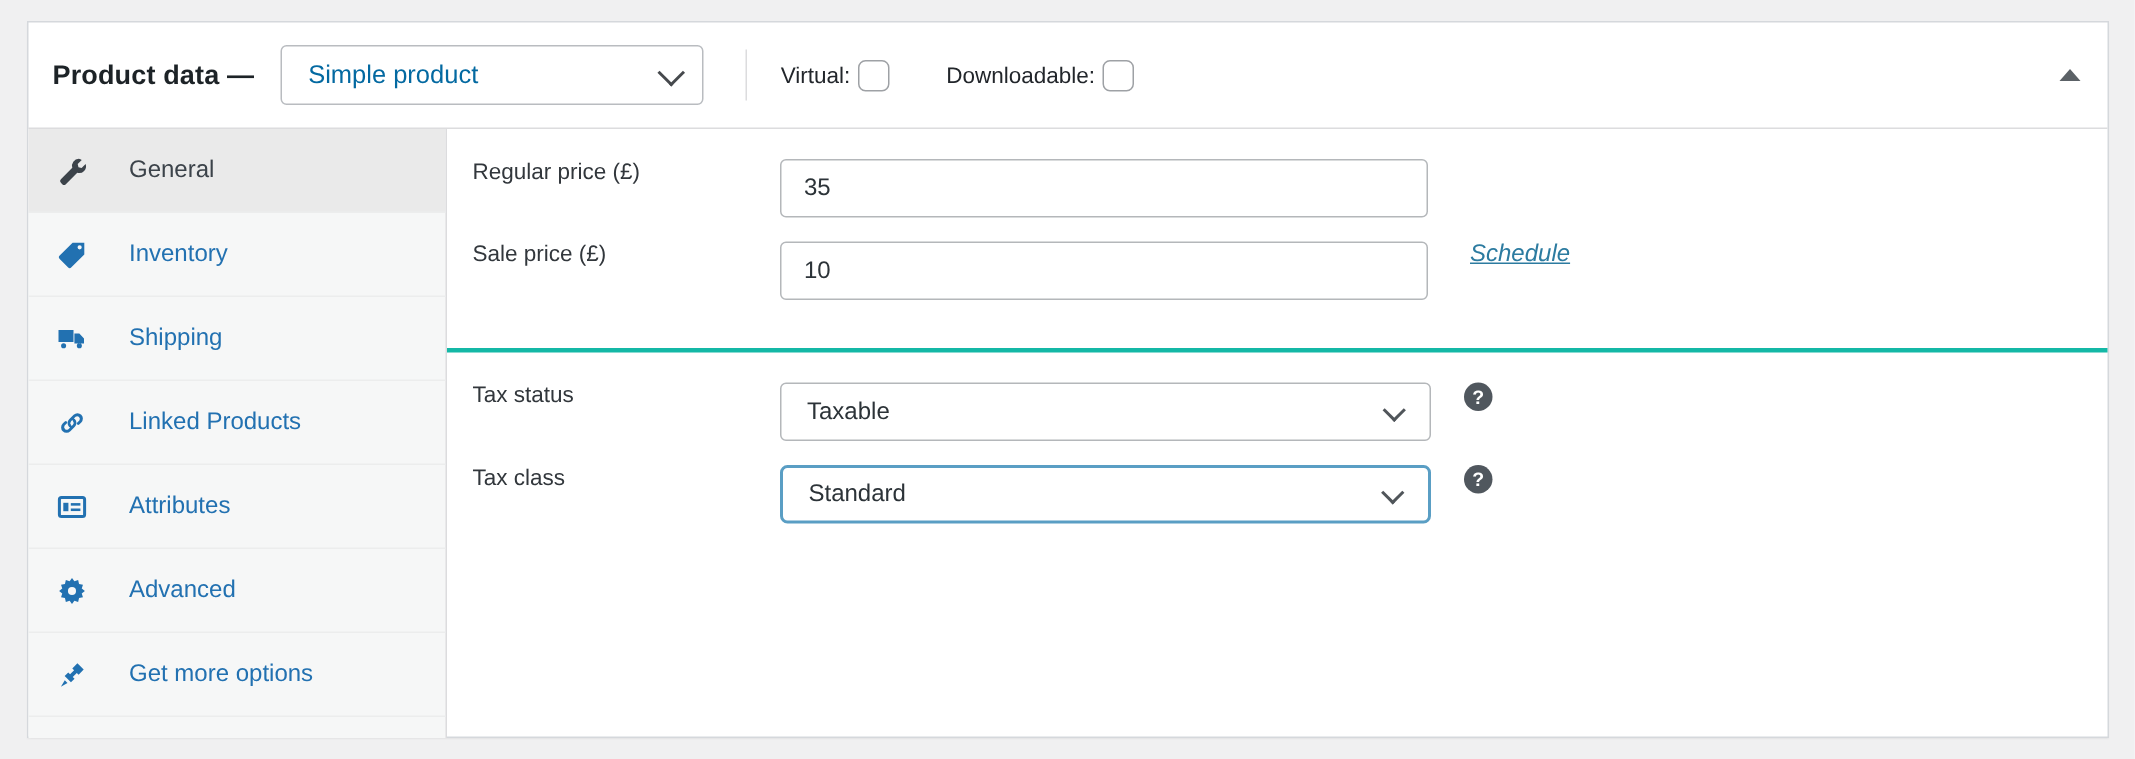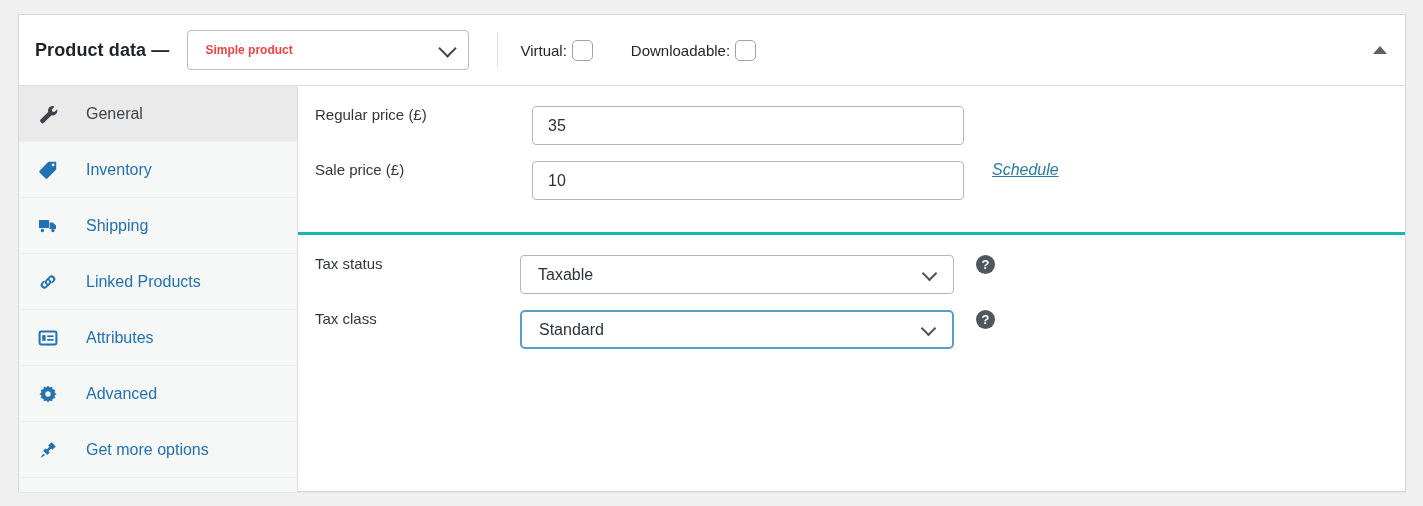--- a/index.html
+++ b/index.html
@@ -47,23 +47,23 @@
     height: 40px;
     border: 1px solid #b9bcc0;
     border-radius: 4px;
     background: #fff;
     display: flex;
     align-items: center;
     padding: 0 12px 0 17px;
     position: relative;
   }
   .type-select .val {
-    font-size: 12px;
-    font-weight: bold;
-    color: #ef4444;
+    font-size: 17px;
+    font-weight: normal;
+    color: #0369a1;
   }
   .chev {
     position: absolute;
     right: 14px;
     top: 50%;
     width: 13px;
     height: 13px;
     margin-top: -8px;
     border-right: 2.3px solid #46494d;
     border-bottom: 2.3px solid #46494d;
@@ -166,21 +166,20 @@
     width: 432px;
     height: 39px;
     border: 1px solid #b4b7ba;
     border-radius: 4px;
     background: #fff;
     display: flex;
     align-items: center;
     padding-left: 15px;
     font-size: 16px;
     color: #2c3338;
-    margin-left: 12px;
   }
   .select-input {
     width: 434px;
     height: 39px;
     border: 1px solid #b4b7ba;
     border-radius: 4px;
     background: #fff;
     display: flex;
     align-items: center;
     padding-left: 17px;

